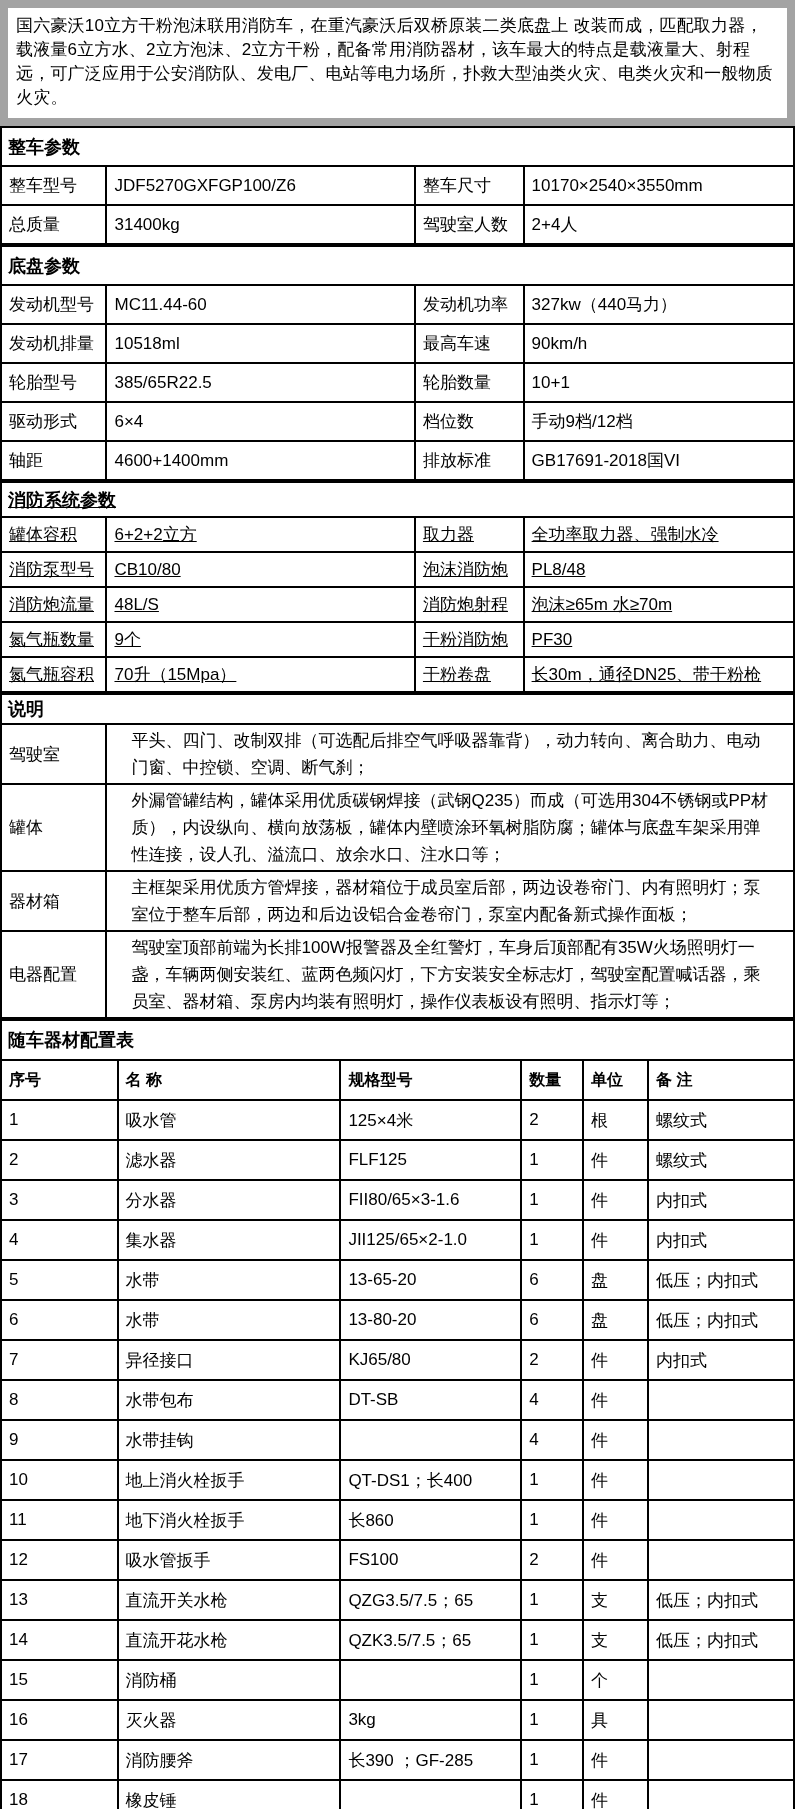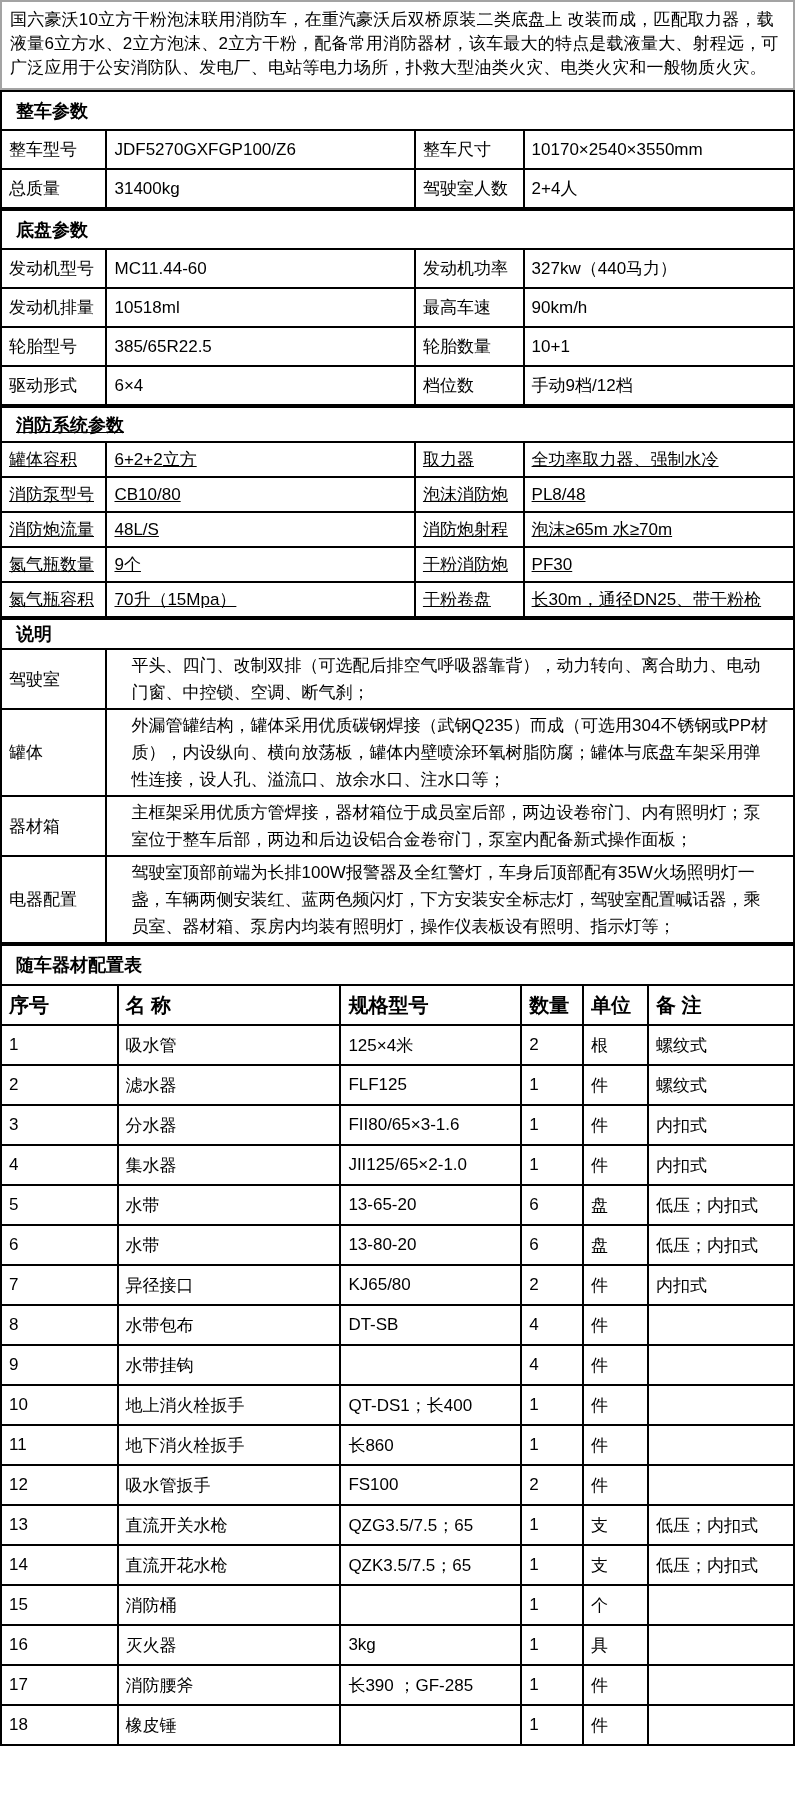--- a/index.html
+++ b/index.html
@@ -5,21 +5,21 @@
   html,body{margin:0;padding:0;background:#ffffff;}
   body{
     width:795px;
     font-family:"Liberation Sans","DejaVu Sans",sans-serif;
     color:#000;
     -webkit-font-smoothing:antialiased;
   }
   #doc{width:795px;overflow:hidden;}
   
   .intro{
-    border:2px solid #a3a3a3;
+    border:8px solid #a3a3a3;
     padding:6px 8px 8px 8px;
     font-size:17px;
     line-height:24px;
     letter-spacing:0.2px;
   }
   
   table{border-collapse:collapse;width:795px;table-layout:fixed;}
   td,th{
     border:2px solid #000;
     padding:2px 7px;
@@ -27,37 +27,37 @@
     font-weight:normal;
     text-align:left;
     vertical-align:middle;
     overflow:hidden;
     white-space:nowrap;
   }
   .section-title td{
     font-weight:bold;
     font-size:18px;
     height:24px;
-    padding:2px 14px;
+    padding:2px 6px;
   }
   .t-param td{height:33px;}
   .t-fire td{height:29px;text-decoration:underline;}
   .lbl{white-space:nowrap;}
   .val{white-space:nowrap;margin-left:34px;}
   
   .t-notes td{white-space:normal;}
   .t-notes td.note-label{width:14%;white-space:nowrap;}
   .t-notes td.note-text{
     line-height:27px;
     padding:2px 24px;
   }
   
   .t-equip th{
     font-weight:bold;
-    font-size:20px;
+    font-size:16px;
     height:34px;
     margin-left:25px;
   }
   .t-equip td{height:34px;}
   
   col.c-l1{width:13.3%;}
   col.c-v1{width:38.9%;}
   col.c-l2{width:13.7%;}
   col.c-v2{width:34.1%;}
   
@@ -129,20 +129,26 @@
           <td class="val">385/65R22.5</td>
           <td class="lbl">轮胎数量</td>
           <td class="val">10+1</td>
         </tr>
         <tr>
           <td class="lbl">驱动形式</td>
           <td class="val">6×4</td>
           <td class="lbl">档位数</td>
           <td class="val">手动9档/12档</td>
         </tr>
+        <tr>
+          <td class="lbl">轴距</td>
+          <td class="val">4600+1400mm</td>
+          <td class="lbl">排放标准</td>
+          <td class="val">GB17691-2018国VI</td>
+        </tr>
       </tbody>
   </table>
 
   <table class="t-fire">
     <colgroup>
         <col class="c-l1">
         <col class="c-v1">
         <col class="c-l2">
         <col class="c-v2">
       </colgroup>

